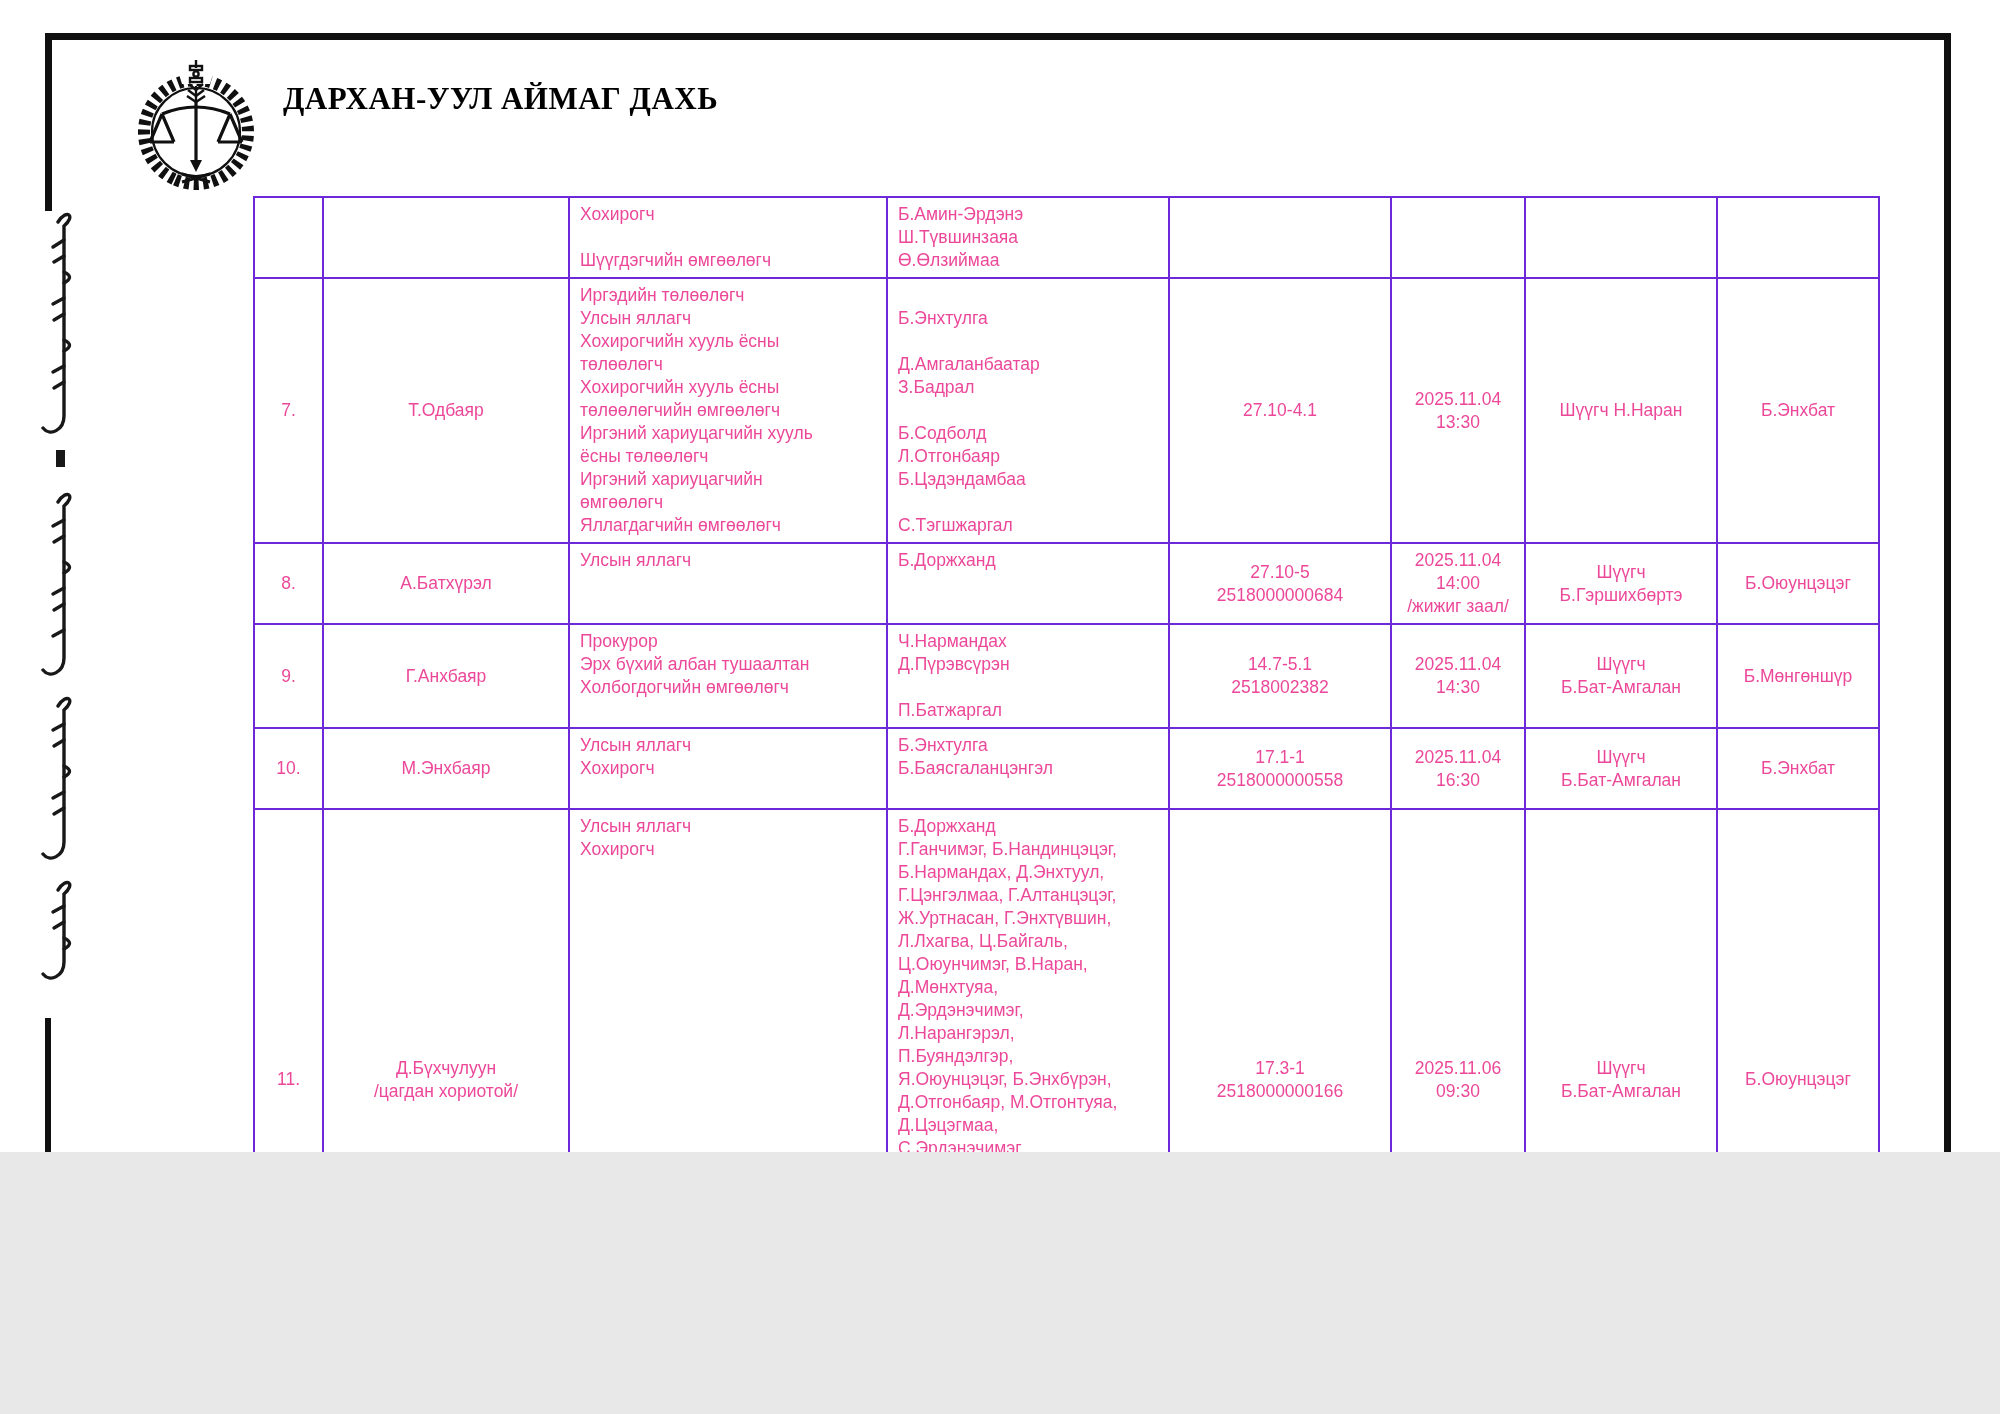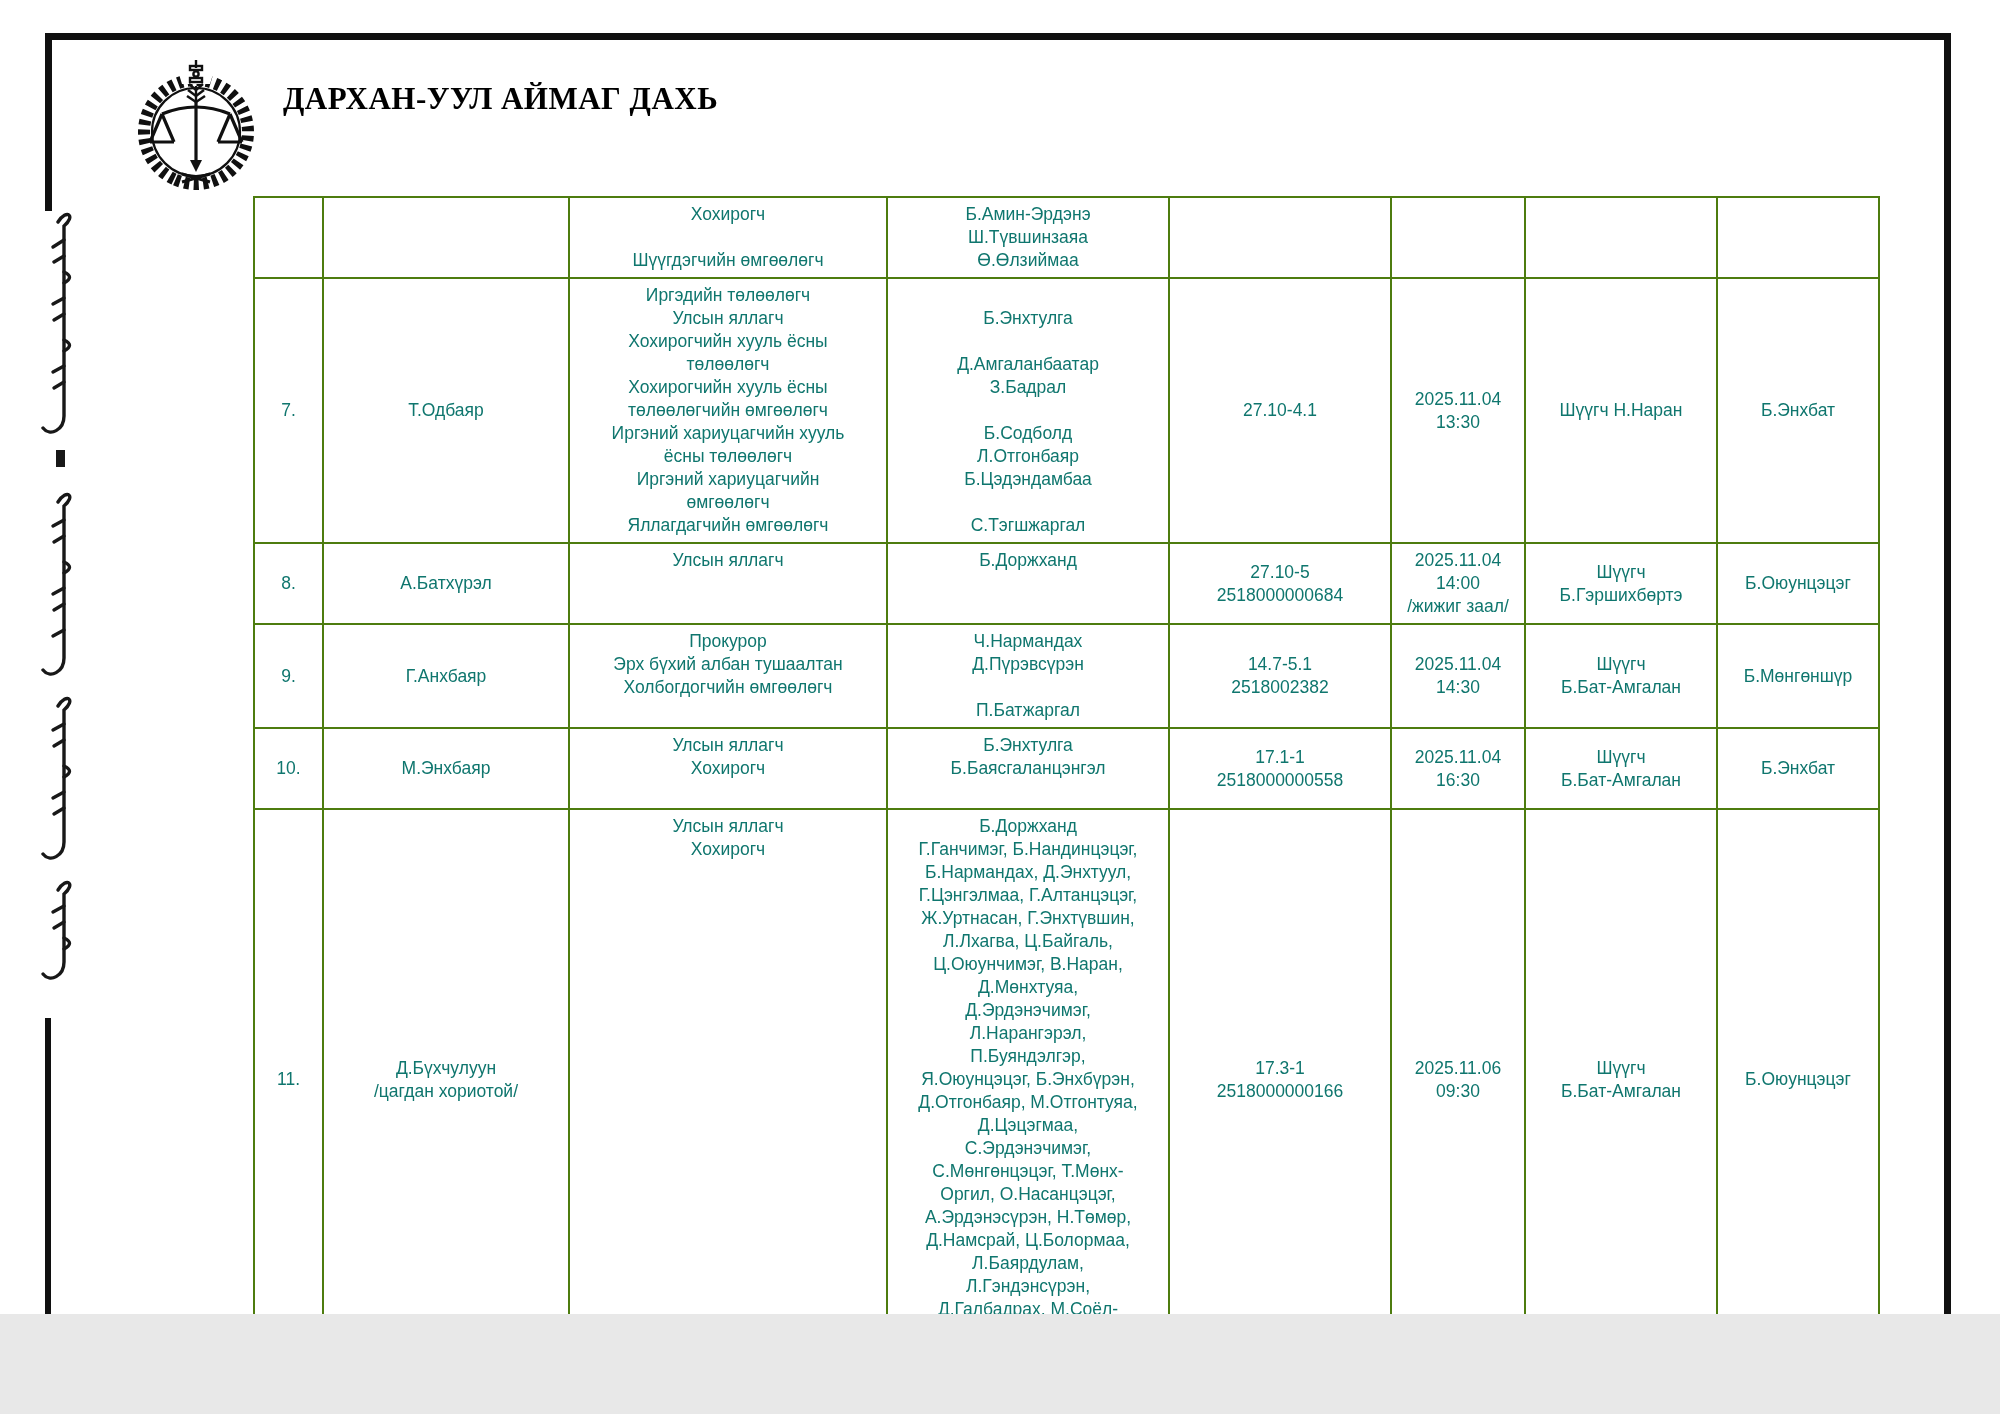--- a/index.html
+++ b/index.html
@@ -1,17 +1,17 @@
 <!DOCTYPE html>
 <html><head>
 <meta charset="utf-8">
 <style>
   html,body{margin:0;padding:0;background:#e8e8e8;}
   .page{
-    position:relative;width:2000px;height:1314px;background:#ffffff;
+    position:relative;width:2000px;height:1152px;background:#ffffff;
     overflow:hidden;font-family:"Liberation Sans",sans-serif;color:#141414;
   }
   
   .bar{position:absolute;background:#101010;z-index:5;}
   .bar-top{left:45px;top:33px;width:1906px;height:7px;}
   .bar-right{left:1944px;top:33px;width:7px;height:1359px;}
   .bar-bottom{left:45px;top:1384px;width:1906px;height:8px;}
   .bar-left-a{left:45px;top:33px;width:7px;height:178px;}
   .bar-left-b{left:45px;top:1018px;width:6px;height:370px;}
   .below-frame-cover{position:absolute;left:0;top:1392px;width:2000px;height:22px;background:#ffffff;z-index:4;}
@@ -24,24 +24,24 @@
     font-size:31px;line-height:38px;letter-spacing:0.5px;color:#000;
   }
 
   
   .left-script{position:absolute;left:22px;top:206px;}
 
   
   .table-wrap{position:absolute;left:253px;top:196px;width:1628px;height:1190px;overflow:hidden;}
   table.sched{border-collapse:collapse;table-layout:fixed;width:1625px;}
   table.sched td{
-    border:2px solid #4d7c0f;
+    border:2px solid #6d28d9;
     padding:5px 10px;
-    font-size:17.5px;line-height:23px;color:#0f766e;
-    white-space:pre-line;overflow:hidden;text-align:center;
+    font-size:17.5px;line-height:23px;color:#ec4899;
+    white-space:pre-line;overflow:hidden;
   }
   .va-t{vertical-align:top;}
   .va-m{vertical-align:middle;}
   .ta-c{text-align:center;}
   .ta-l{text-align:left;}
   .divider-cell{text-align:center;vertical-align:middle;border:2px solid #262626;}
 </style>
 </head>
 <body>
 

